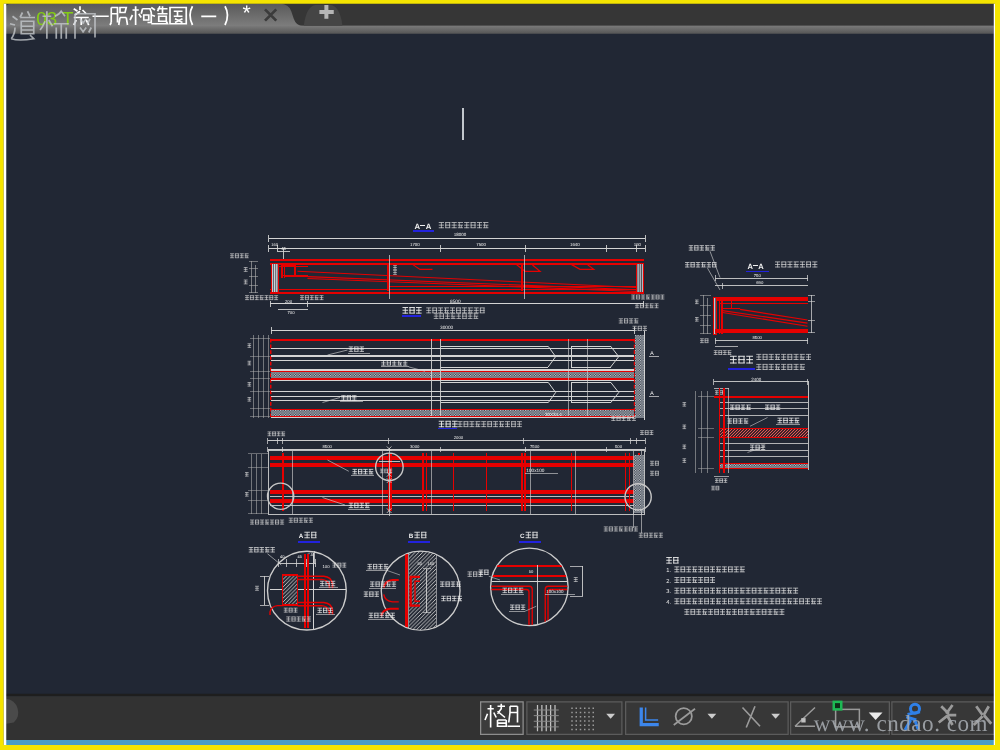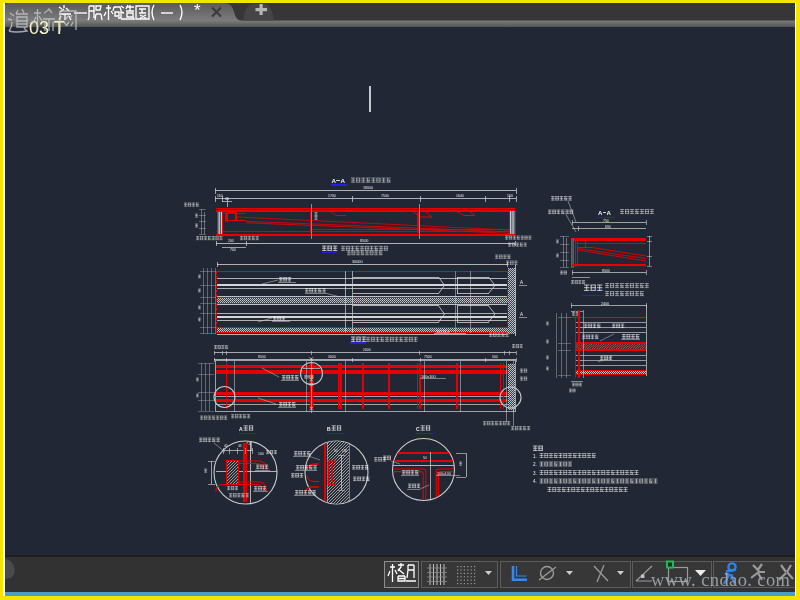--- a/index.html
+++ b/index.html
@@ -18,21 +18,21 @@
           <stop offset="1" stop-color="#555555"></stop>
   </linearGradient>
  </defs>
  <path d="M4,21 V8 q0,-5 5,-5 H224 q7,0 9,6 l2,6 q2,6 8,6 z" fill="url(#tg)"></path>
  <rect x="4" y="20.5" width="791" height="6.5" fill="url(#sg)"></rect>
  <path d="M243,20.5 q2,-15 9,-16.5 h13 q7,1.5 9,16.5 z" fill="#454545"></path>
  <rect x="259.5" y="4" width="3.2" height="11" fill="#b5b5b5"></rect>
  <rect x="255.5" y="8" width="11.5" height="3.2" fill="#b5b5b5"></rect>
  <path d="M212,7.5 l9,9 m0,-9 l-9,9" stroke="#3b3b3b" stroke-width="2.2"></path>
 </svg>
-<div class="abs" style="left:29px;top:18px;color:#fef9c3;font-size:18px;font-family:'Liberation Sans',sans-serif">03 T</div>
+<div class="abs" style="left:29px;top:7px;color:#84cc16;font-size:15px;font-family:'Liberation Sans',sans-serif">03 T</div>
 <svg class="abs" style="left:58px;top:4px" width="180" height="18">
   <g stroke="#ffffff" stroke-width="1.35" fill="none">
 
    <path d="M1,3 l3,2 M6,1 v3 M2,8 l4,-3 M8,4 l3,3 M1,10 h12 M7,10 v6 M3,12 l-2,4 M11,12 l2,4"></path>
 
    <path d="M16,9 h13"></path>
 
    <path d="M31,2 v12 M31,2 h5 v12 M31,7 h5 M31,14 l-1,2 M38,2 h5 l-1,4 h-4 z M38,10 h5 M38,10 l-1,6 M43,10 l1,6"></path>
 
    <path d="M48,4 h5 M50.5,1 v15 M48,8 l-2,4 M53,7 l2,3 M56,3 h6 l1,3 v8 h-3 M56,3 l-1,4 M57,8 h4 v4 h-4 z"></path>

